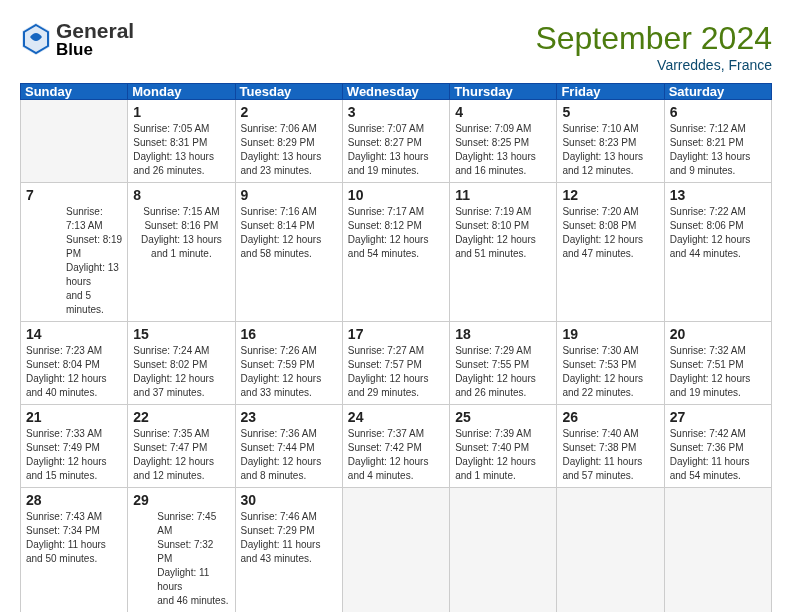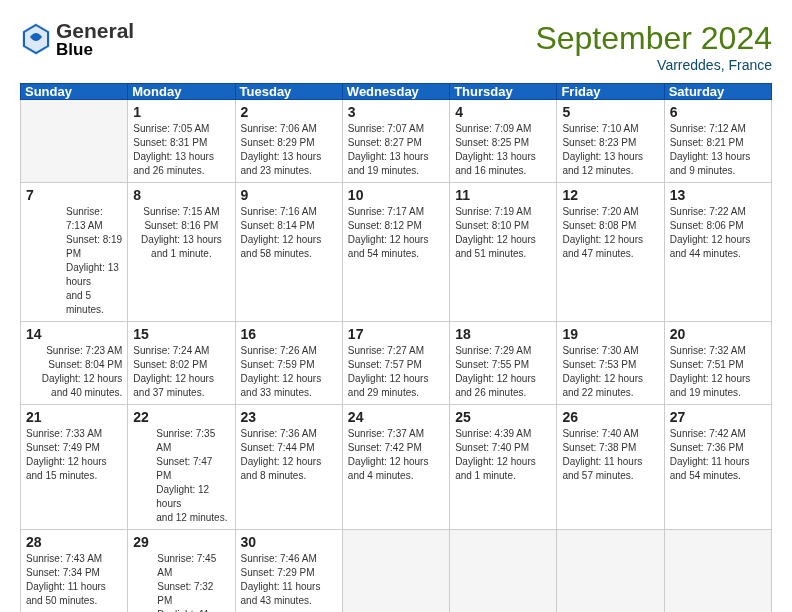--- a/index.html
+++ b/index.html
@@ -209,21 +209,21 @@
           <span class="day-num">13</span>
           <div class="day-info" style="white-space: pre-line;">Sunrise: 7:22 AM
 Sunset: 8:06 PM
 Daylight: 12 hours
 and 44 minutes.</div>
         </td>
       </tr>
       <tr>
         <td>
           <span class="day-num">14</span>
-          <div class="day-info" style="white-space: pre-line; text-align: right;">Sunrise: 7:23 AM
+          <div class="day-info" style="white-space: pre-line;">Sunrise: 7:23 AM
 Sunset: 8:04 PM
 Daylight: 12 hours
 and 40 minutes.</div>
         </td>
         <td>
           <span class="day-num">15</span>
           <div class="day-info" style="white-space: pre-line;">Sunrise: 7:24 AM
 Sunset: 8:02 PM
 Daylight: 12 hours
 and 37 minutes.</div>
@@ -267,42 +267,42 @@
       <tr>
         <td>
           <span class="day-num">21</span>
           <div class="day-info" style="white-space: pre-line;">Sunrise: 7:33 AM
 Sunset: 7:49 PM
 Daylight: 12 hours
 and 15 minutes.</div>
         </td>
         <td>
           <span class="day-num">22</span>
-          <div class="day-info" style="white-space: pre-line; margin-left: 23px;">Sunrise: 7:35 AM
+          <div class="day-info" style="white-space: pre-line;">Sunrise: 7:35 AM
 Sunset: 7:47 PM
 Daylight: 12 hours
 and 12 minutes.</div>
         </td>
         <td>
           <span class="day-num">23</span>
           <div class="day-info" style="white-space: pre-line;">Sunrise: 7:36 AM
 Sunset: 7:44 PM
 Daylight: 12 hours
 and 8 minutes.</div>
         </td>
         <td>
           <span class="day-num">24</span>
           <div class="day-info" style="white-space: pre-line;">Sunrise: 7:37 AM
 Sunset: 7:42 PM
 Daylight: 12 hours
 and 4 minutes.</div>
         </td>
         <td>
           <span class="day-num">25</span>
-          <div class="day-info" style="white-space: pre-line;">Sunrise: 4:39 AM
+          <div class="day-info" style="white-space: pre-line;">Sunrise: 7:39 AM
 Sunset: 7:40 PM
 Daylight: 12 hours
 and 1 minute.</div>
         </td>
         <td>
           <span class="day-num">26</span>
           <div class="day-info" style="white-space: pre-line;">Sunrise: 7:40 AM
 Sunset: 7:38 PM
 Daylight: 11 hours
 and 57 minutes.</div>

